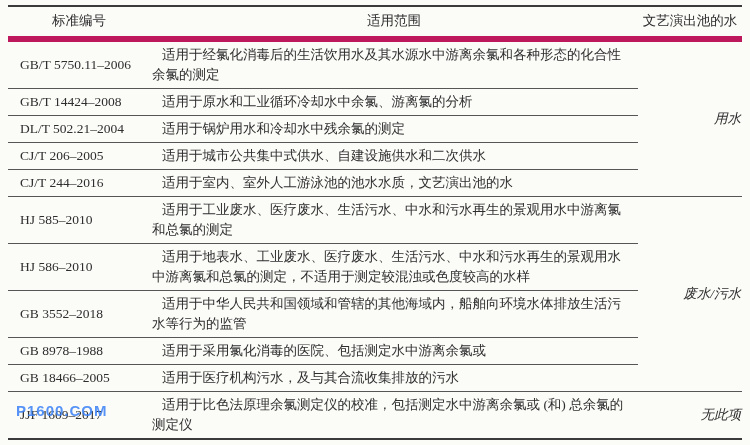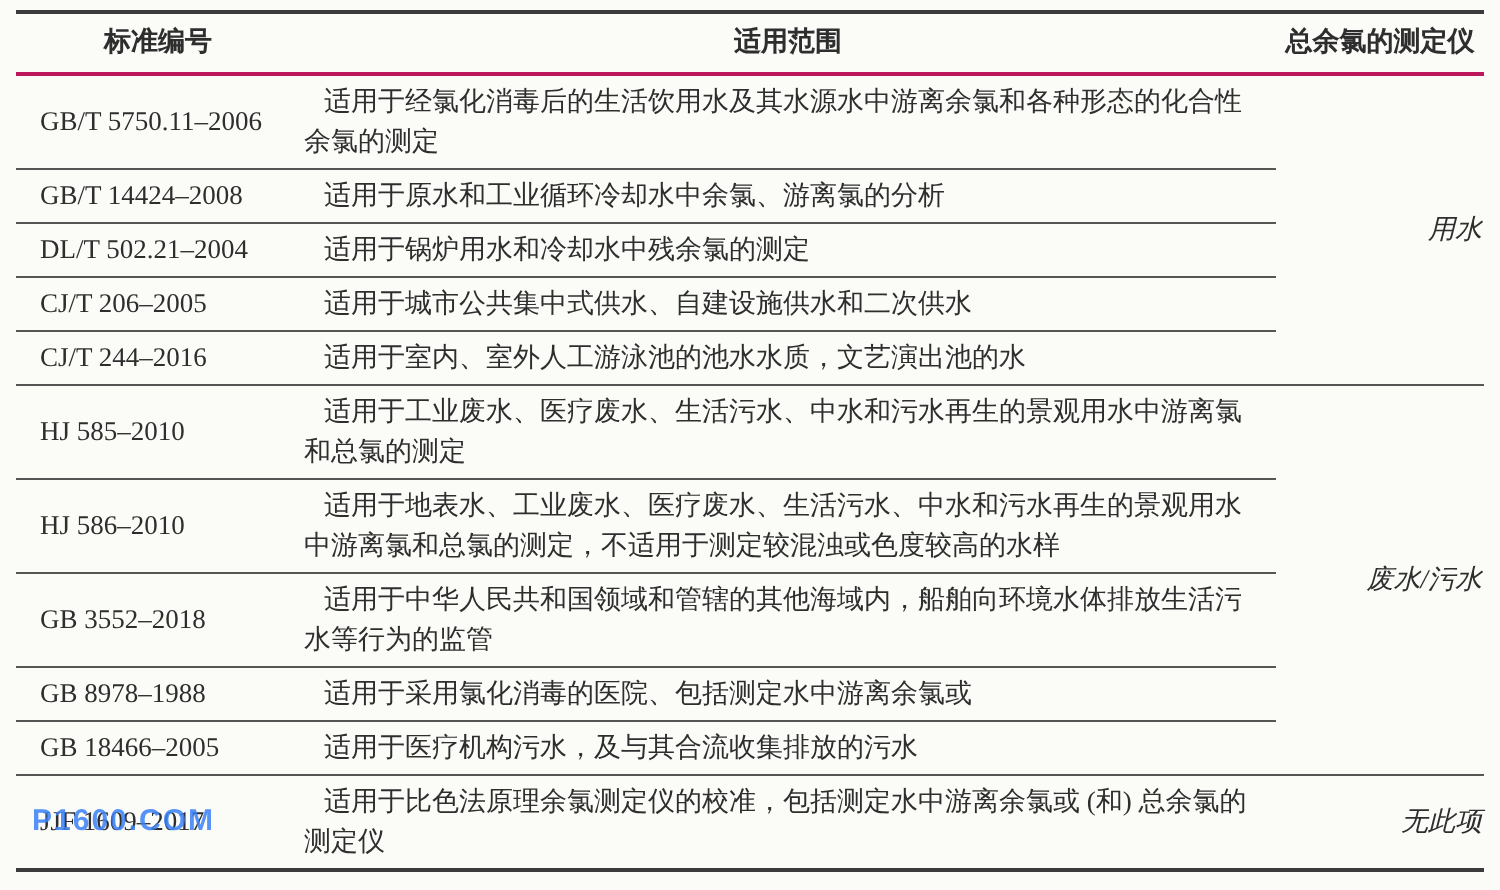--- a/index.html
+++ b/index.html
@@ -26,25 +26,25 @@
     letter-spacing: 0.5px;
   }
   table.std-table {
     width: 100%;
     border-collapse: collapse;
     border-top: 2px solid #3b3b3b;
     border-bottom: 2px solid #3b3b3b;
     font-size: 13.5px;
   }
   table.std-table th {
-    font-weight: bold;
+    font-weight: normal;
     font-size: 13.5px;
     text-align: center;
     padding: 5px 0 6px 0;
-    border-bottom: 2px solid #be185d;
+    border-bottom: 6px solid #be185d;
   }
   td {
     vertical-align: middle;
   }
   td.std {
     width: 128px;
     padding: 3px 2px 3px 12px;
     border-bottom: 1px solid #565656;
     white-space: nowrap;
     line-height: 20px;
@@ -82,21 +82,21 @@
 <body>
 
 <div class="wrap">
 
 
   <table class="std-table">
     <thead>
       <tr>
         <th class="std">标准编号</th>
         <th>适用范围</th>
-        <th class="cat">总余氯的测定仪</th>
+        <th class="cat">文艺演出池的水</th>
       </tr>
     </thead>
     <tbody>
       <tr>
         <td class="std">GB/T 5750.11–2006</td>
         <td class="scope">适用于经氯化消毒后的生活饮用水及其水源水中游离余氯和各种形态的化合性余氯的测定</td>
         <td class="cat" rowspan="5">用水</td>
       </tr>
       <tr>
         <td class="std">GB/T 14424–2008</td>

